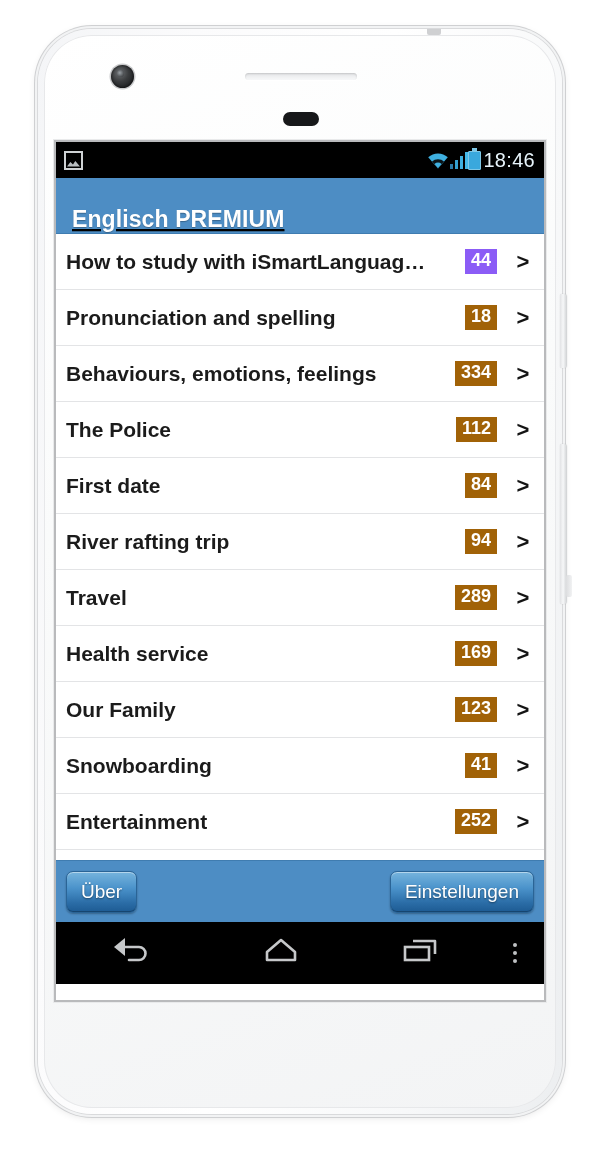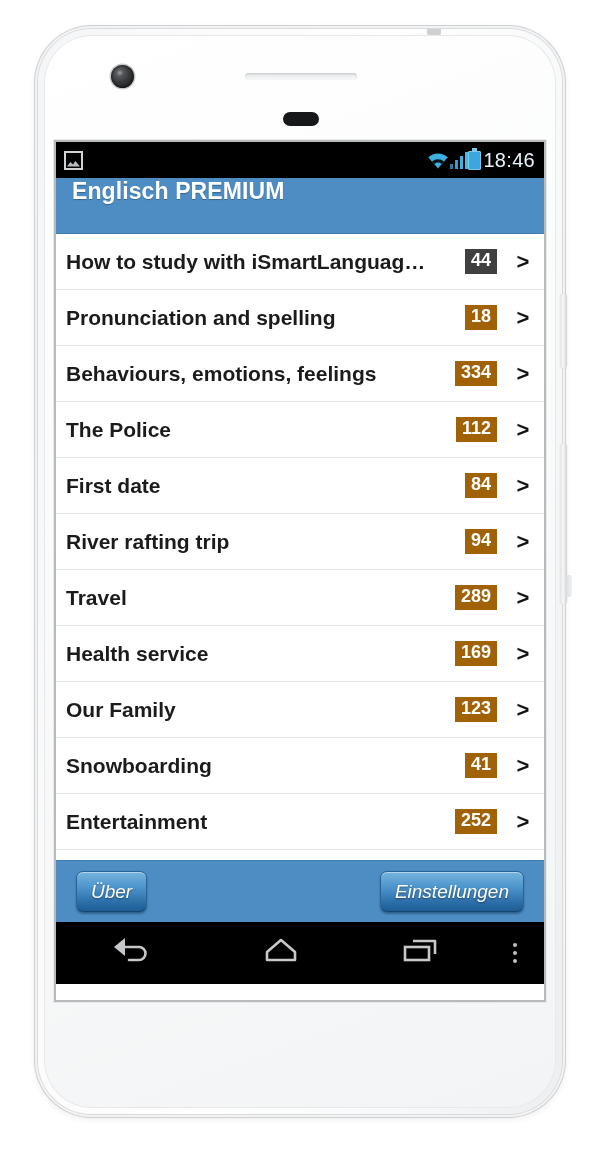--- a/index.html
+++ b/index.html
@@ -168,24 +168,25 @@
     font-weight: 400;
     letter-spacing: 0.3px;
     margin-left: 2px;
   }
 
   
   #app-header {
     height: 56px;
     background: #4d8dc4;
     display: flex;
-    align-items: flex-start;
+    align-items: flex-end;
     padding-left: 16px;
     box-sizing: border-box;
     border-bottom: 1px solid #3f7cb0;
+    text-decoration: underline;
   }
   #app-title {
     color: #ffffff;
     font-size: 23px;
     font-weight: bold;
     text-shadow: 0 1px 1px rgba(0,0,0,0.28);
     letter-spacing: 0.1px;
   }
 
   
@@ -219,44 +220,43 @@
     padding: 1px 6px 3px 6px;
     box-sizing: border-box;
     text-align: center;
     font-size: 18px;
     font-weight: bold;
     color: #ffffff;
     background: #a16207;
     margin-right: 12px;
     line-height: 1.15;
   }
-  .row-count.accent { background: #404040; }
+  .row-count.accent { background: #8b5cf6; }
   .row-chevron {
     font-size: 22px;
     font-weight: bold;
     color: #141414;
     width: 14px;
     text-align: center;
   }
   #list-filler {
     height: 30px;
     background: #ffffff;
   }
 
   
   #action-bar {
     height: 62px;
     background: #4d8dc4;
     display: flex;
     align-items: center;
     justify-content: space-between;
-    padding: 0 20px;
+    padding: 0 10px;
     box-sizing: border-box;
     border-top: 1px solid #3f7cb0;
-    font-style: italic;
   }
   .action-button {
     height: 42px;
     padding: 0 14px;
     border-radius: 7px;
     background: linear-gradient(180deg, #76b4dd 0%, #4b93cb 40%, #2a6ca6 78%, #1d5b93 100%);
     box-shadow:
       inset 0 1px 0 rgba(255,255,255,0.45),
       inset 0 -1px 0 rgba(0,0,0,0.25),
       0 1px 2px rgba(0,0,0,0.3);

